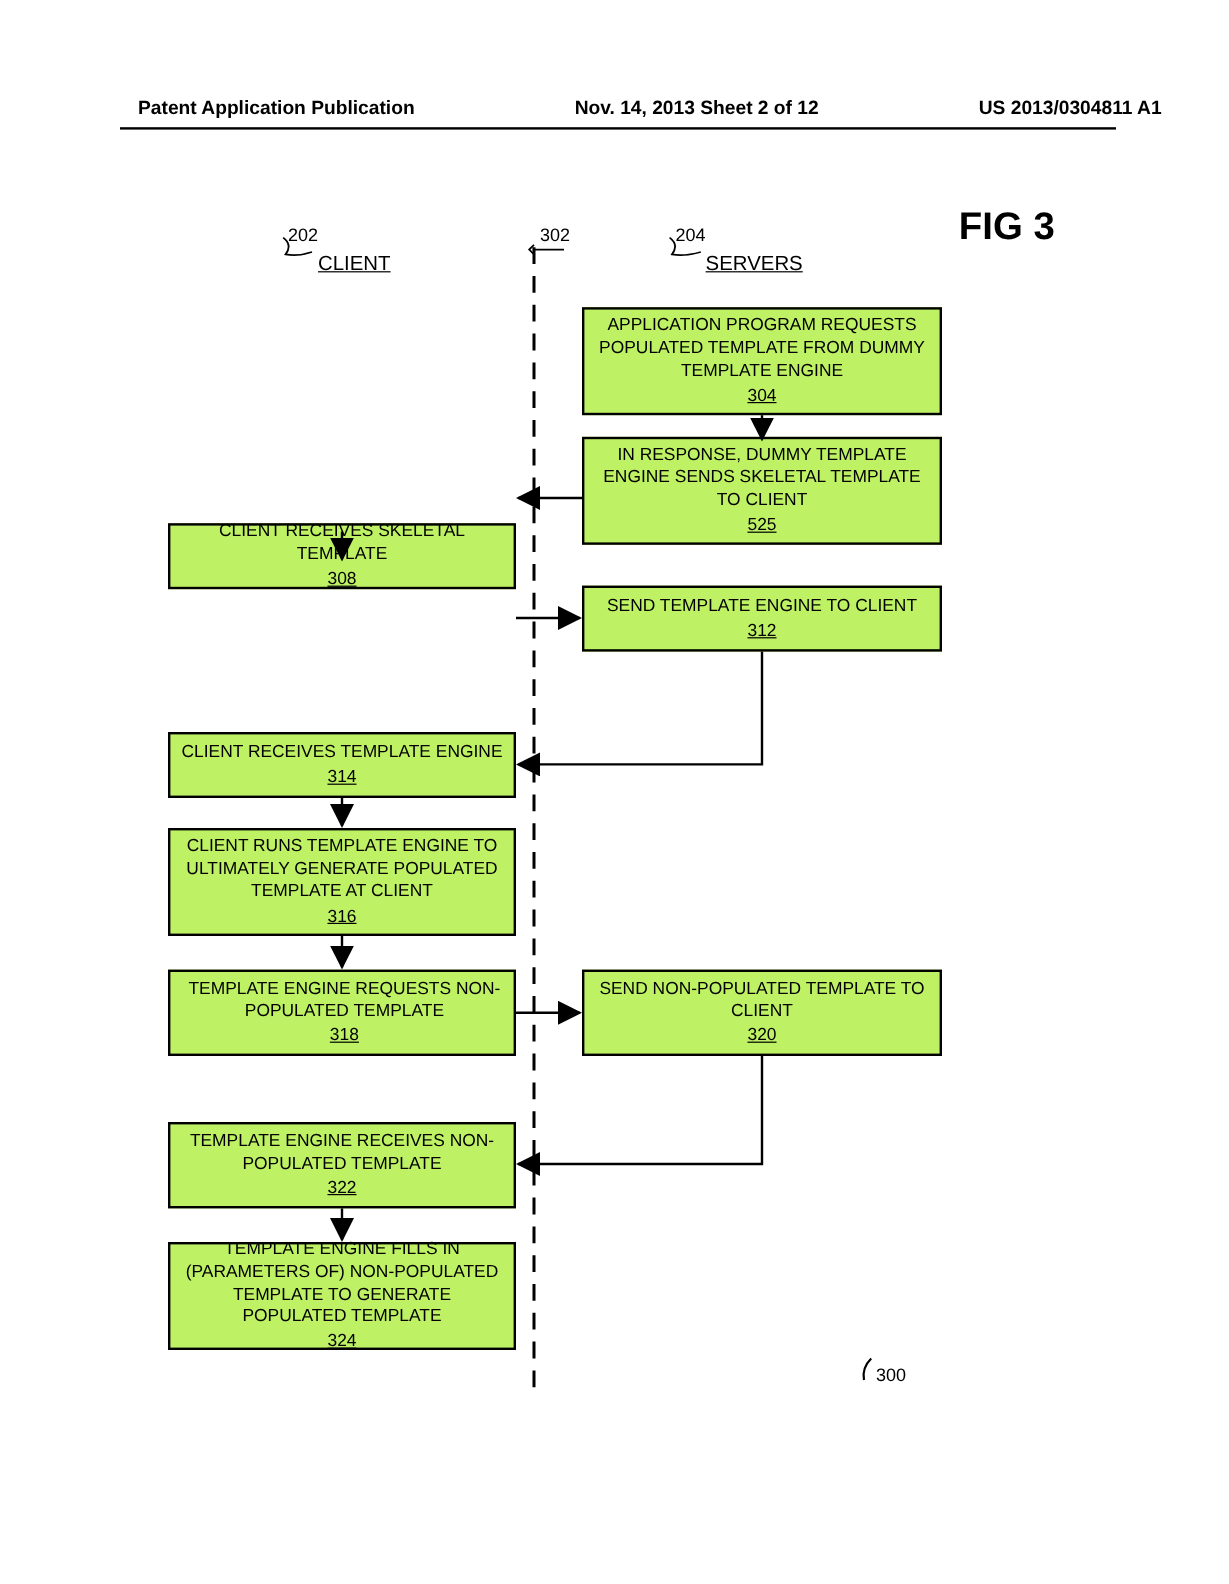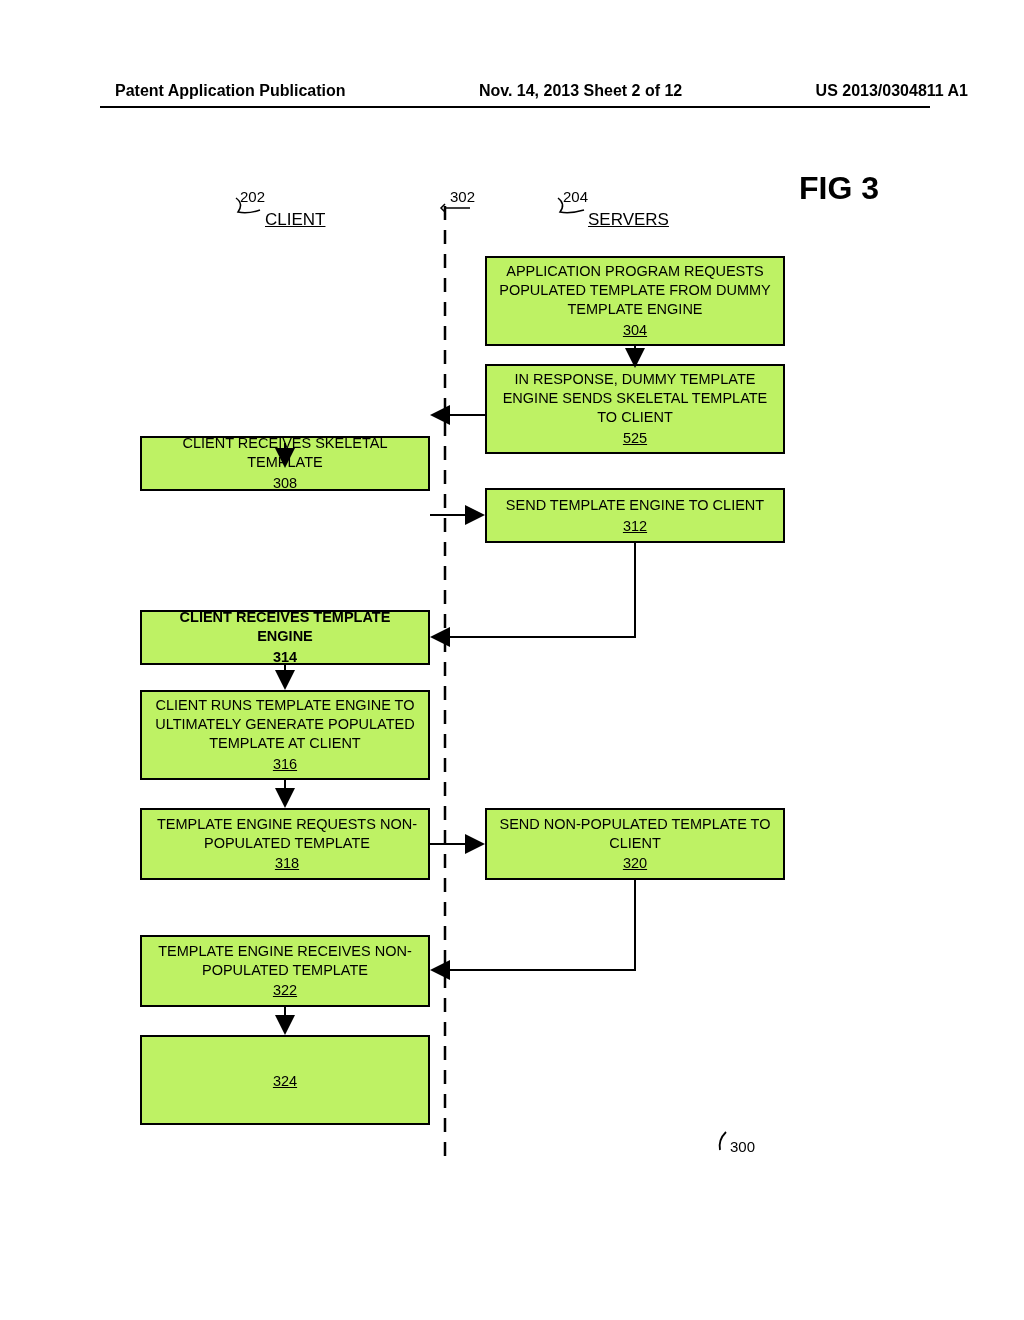--- a/index.html
+++ b/index.html
@@ -116,21 +116,21 @@
     <span>CLIENT RECEIVES SKELETAL TEMPLATE</span>
     <span class="box-num">308</span>
   </div>
 
 
   <div class="box" style="top:328px; left:485px; width:300px; height:55px;">
     <span>SEND TEMPLATE ENGINE TO CLIENT</span>
     <span class="box-num">312</span>
   </div>
 
-  <div class="box" style="top:450px; left:140px; width:290px; height:55px;font-weight:bold;">
+  <div class="box" style="top:450px; left:140px; width:290px; height:55px;">
     <span>CLIENT RECEIVES TEMPLATE ENGINE</span>
     <span class="box-num">314</span>
   </div>
 
   <div class="box" style="top:530px; left:140px; width:290px; height:90px;">
     <span>CLIENT RUNS TEMPLATE ENGINE TO ULTIMATELY GENERATE POPULATED TEMPLATE AT CLIENT</span>
     <span class="box-num">316</span>
   </div>
 
   <div class="box" style="top:648px; left:140px; width:290px; height:72px;padding-left:12px;">
@@ -142,20 +142,21 @@
     <span>SEND NON-POPULATED TEMPLATE TO CLIENT</span>
     <span class="box-num">320</span>
   </div>
 
   <div class="box" style="top:775px; left:140px; width:290px; height:72px;">
     <span>TEMPLATE ENGINE RECEIVES NON-POPULATED TEMPLATE</span>
     <span class="box-num">322</span>
   </div>
 
   <div class="box" style="top:875px; left:140px; width:290px; height:90px;">
+    <span>TEMPLATE ENGINE FILLS IN (PARAMETERS OF) NON-POPULATED TEMPLATE TO GENERATE POPULATED TEMPLATE</span>
     <span class="box-num">324</span>
   </div>
 
   <svg class="overlay" width="1024" height="1100">
     <defs>
       <marker id="ah" markerWidth="12" markerHeight="12" refX="9" refY="5" orient="auto">
         <path d="M0,0 L10,5 L0,10 Z" fill="#000"></path>
       </marker>
     </defs>
 

